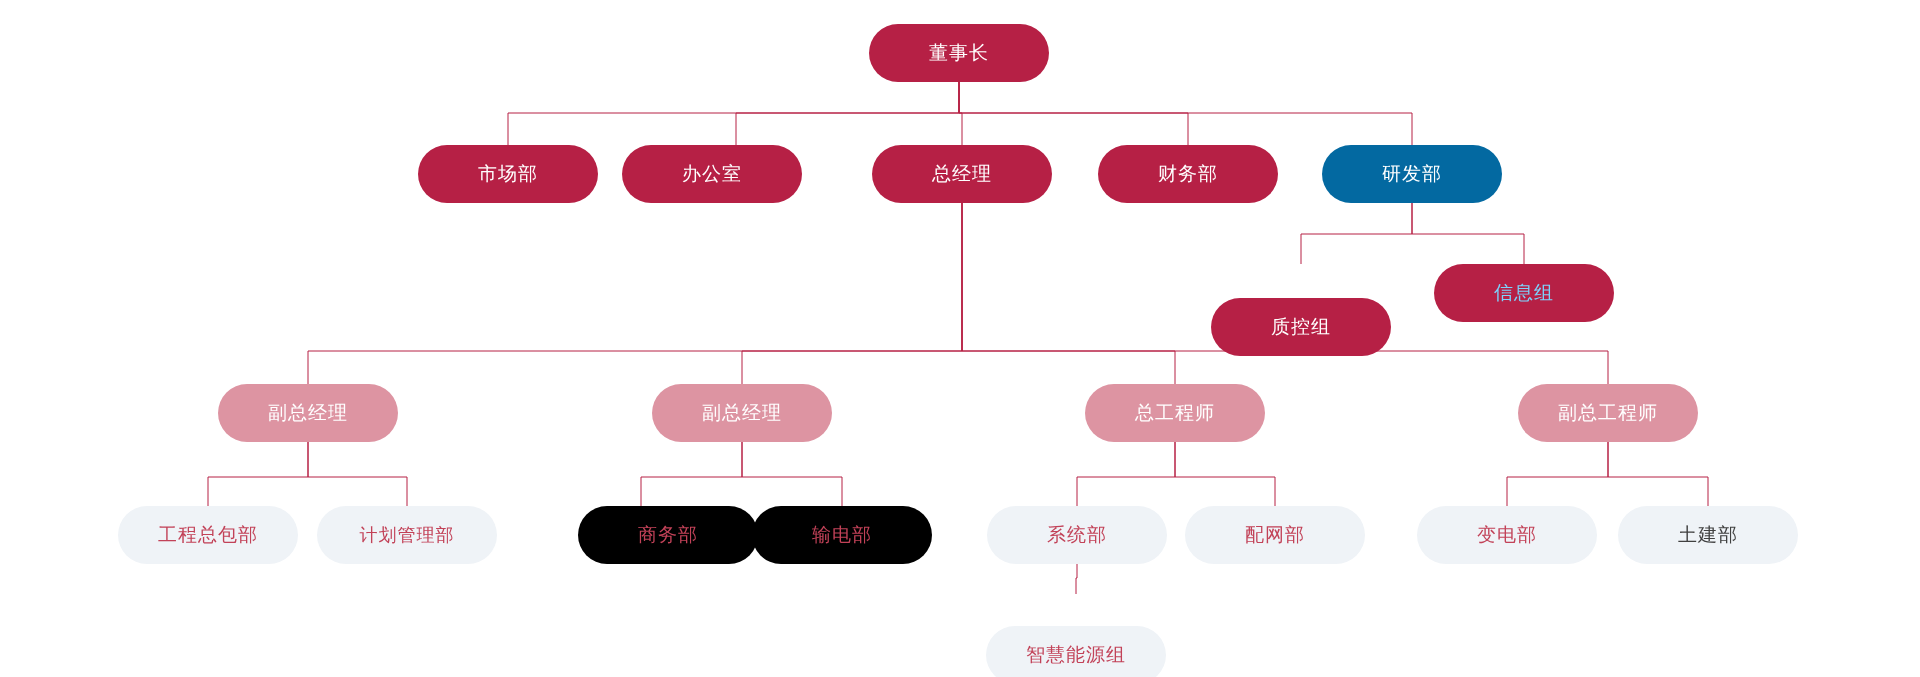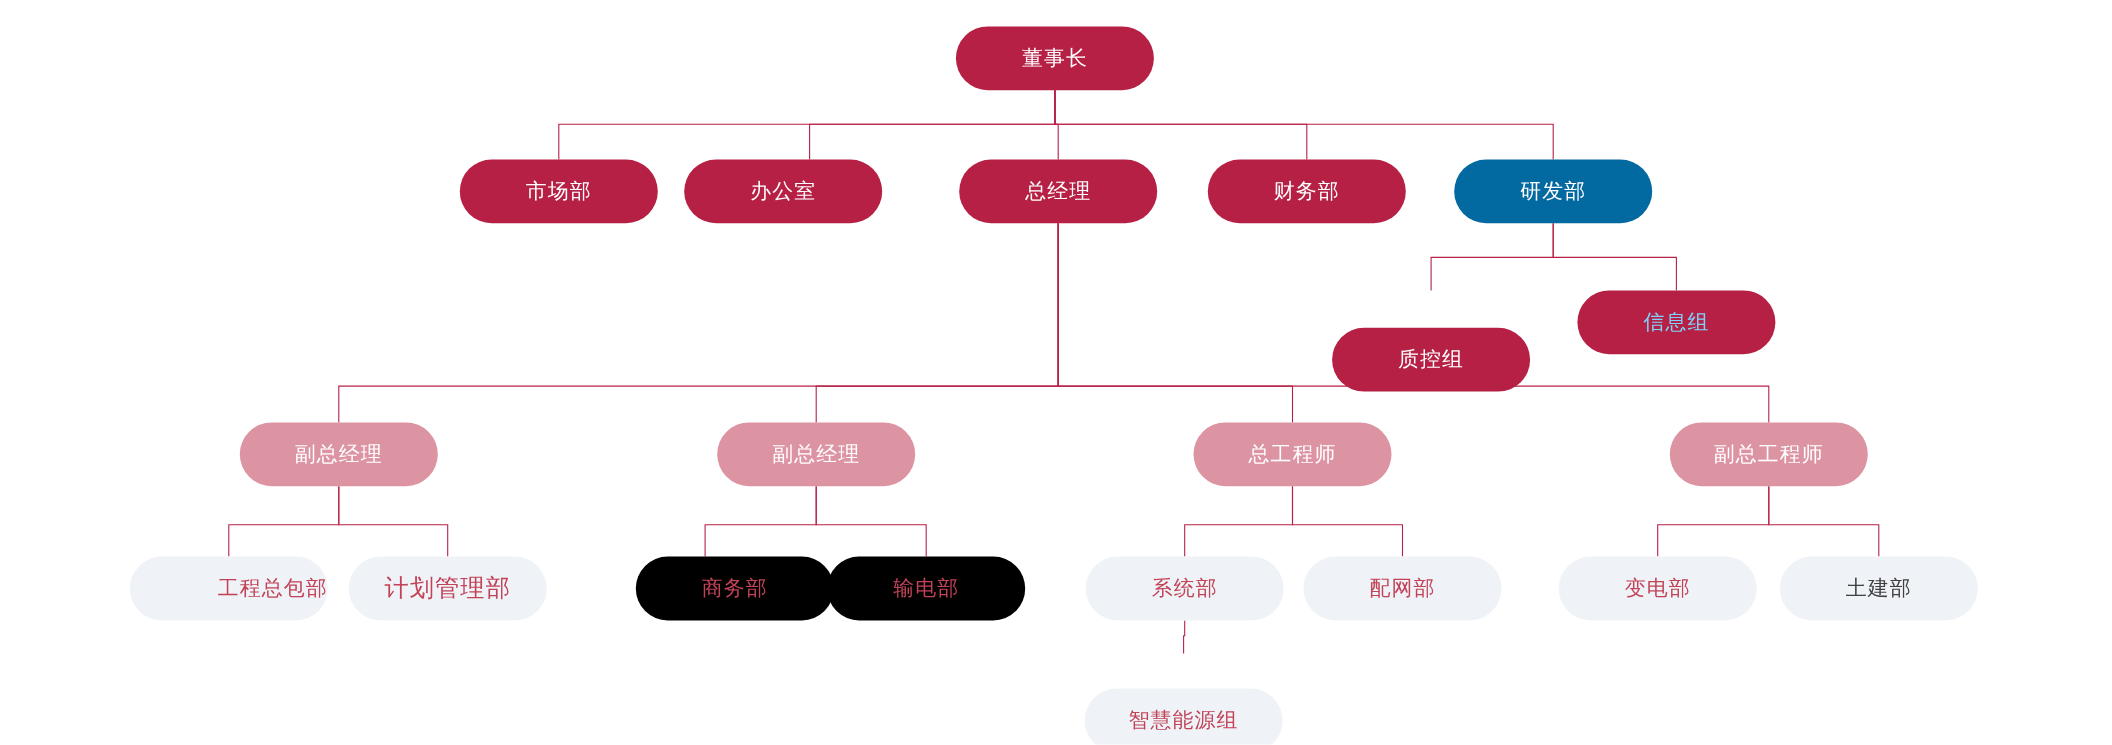--- a/index.html
+++ b/index.html
@@ -95,24 +95,24 @@
   </div>
       <div class="node pink" style="left: 742px; top: 413px; width: 180px; height: 58px; border-radius: 29px; background: rgb(221, 148, 162); color: rgb(255, 255, 255); font-size: 19px;">
     <span class="node-label">副总经理</span>
   </div>
       <div class="node pink" style="left: 1175px; top: 413px; width: 180px; height: 58px; border-radius: 29px; background: rgb(221, 148, 162); color: rgb(255, 255, 255); font-size: 19px;">
     <span class="node-label">总工程师</span>
   </div>
       <div class="node pink" style="left: 1608px; top: 413px; width: 180px; height: 58px; border-radius: 29px; background: rgb(221, 148, 162); color: rgb(255, 255, 255); font-size: 19px;">
     <span class="node-label">副总工程师</span>
   </div>
-      <div class="node light" style="left: 208px; top: 535px; width: 180px; height: 58px; border-radius: 29px; background: rgb(239, 243, 247); color: rgb(194, 66, 88); font-size: 19px; justify-content: flex-end;">
+      <div class="node light" style="left: 208px; top: 535px; width: 180px; height: 58px; border-radius: 29px; background: rgb(239, 243, 247); color: rgb(194, 66, 88); font-size: 19px;">
     <span class="node-label">工程总包部</span>
   </div>
-      <div class="node light" style="left: 407px; top: 535px; width: 180px; height: 58px; border-radius: 29px; background: rgb(239, 243, 247); color: rgb(194, 66, 88); font-size: 22px;">
+      <div class="node light" style="left: 407px; top: 535px; width: 180px; height: 58px; border-radius: 29px; background: rgb(239, 243, 247); color: rgb(194, 66, 88); font-size: 18px;">
     <span class="node-label">计划管理部</span>
   </div>
       <div class="node light" style="left: 668px; top: 535px; width: 180px; height: 58px; border-radius: 29px; background: #000000; color: rgb(194, 66, 88); font-size: 19px;">
     <span class="node-label">商务部</span>
   </div>
       <div class="node light" style="left: 842px; top: 535px; width: 180px; height: 58px; border-radius: 29px; background: #000000; color: rgb(194, 66, 88); font-size: 19px;">
     <span class="node-label">输电部</span>
   </div>
       <div class="node light" style="left: 1077px; top: 535px; width: 180px; height: 58px; border-radius: 29px; background: rgb(239, 243, 247); color: rgb(194, 66, 88); font-size: 19px;">
     <span class="node-label">系统部</span>

